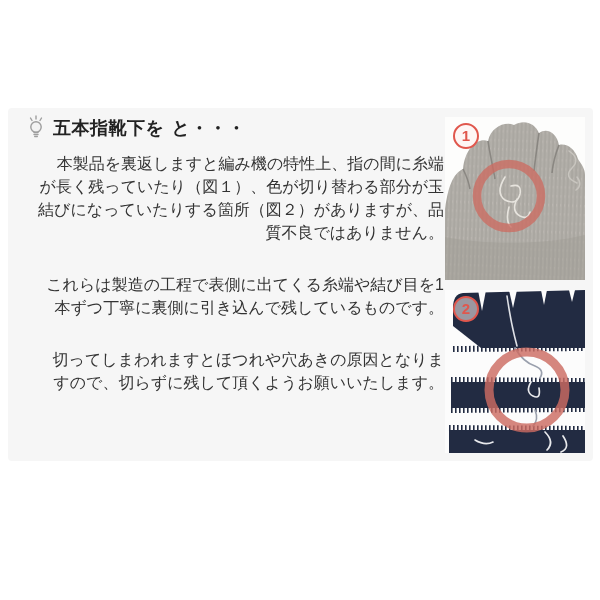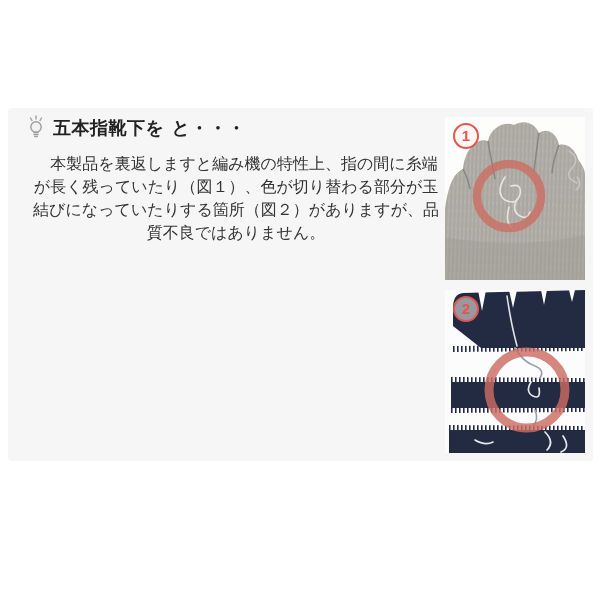--- a/index.html
+++ b/index.html
@@ -15,21 +15,21 @@
   }
   .heading{
     position:absolute;left:18px;top:5px;margin:0;
     display:flex;align-items:center;gap:7px;
     font-size:18px;font-weight:bold;color:#222;letter-spacing:.5px;line-height:30px;
   }
   .heading .hl{color:#e8463c;}
   .bulb{display:inline-flex;align-items:flex-end;}
   .body-text{
     position:absolute;left:20px;top:44px;width:416px;
-    font-size:16px;line-height:23px;color:#333;text-align:center;
+    font-size:16px;line-height:23px;color:#333;text-align:right;
   }
   .body-text p{margin:0 0 29px 0;}
   .photo{
     position:absolute;right:8px;width:140px;height:163px;margin:0;
     background:#fff;overflow:hidden;
   }
   .photo1{top:9px;}
   .photo2{top:182px;}
   .photo svg{display:block;}
   .marker{
@@ -58,20 +58,22 @@
             <path d="M8.7 21.5 h2.6"></path>
           </g>
         </svg>
       </span>
       <span>五本指靴下を</span>
         <span>と・・・</span>
     </h2>
 
     <div class="body-text">
       <p>　本製品を裏返しますと編み機の特性上、指の間に糸端が長く残っていたり（図１）、色が切り替わる部分が玉結びになっていたりする箇所（図２）がありますが、品質不良ではありません。</p>
+      <p>　これらは製造の工程で表側に出てくる糸端や結び目を1本ずつ丁寧に裏側に引き込んで残しているものです。</p>
+      <p>　切ってしまわれますとほつれや穴あきの原因となりますので、切らずに残して頂くようお願いいたします。</p>
     </div>
 
     <figure class="photo photo1">
       <svg width="140" height="163" viewBox="0 0 140 163">
         <defs>
           <pattern id="rib" width="4" height="9" patternUnits="userSpaceOnUse" patternTransform="rotate(2)">
             <rect width="4" height="9" fill="#b2afa9"></rect>
             <line x1="1" y1="0" x2="1" y2="9" stroke="#a3a09a" stroke-width="1.1"></line>
             <line x1="2.6" y1="2" x2="2.6" y2="4.5" stroke="#bcb9b3" stroke-width="0.8"></line>
           </pattern>

